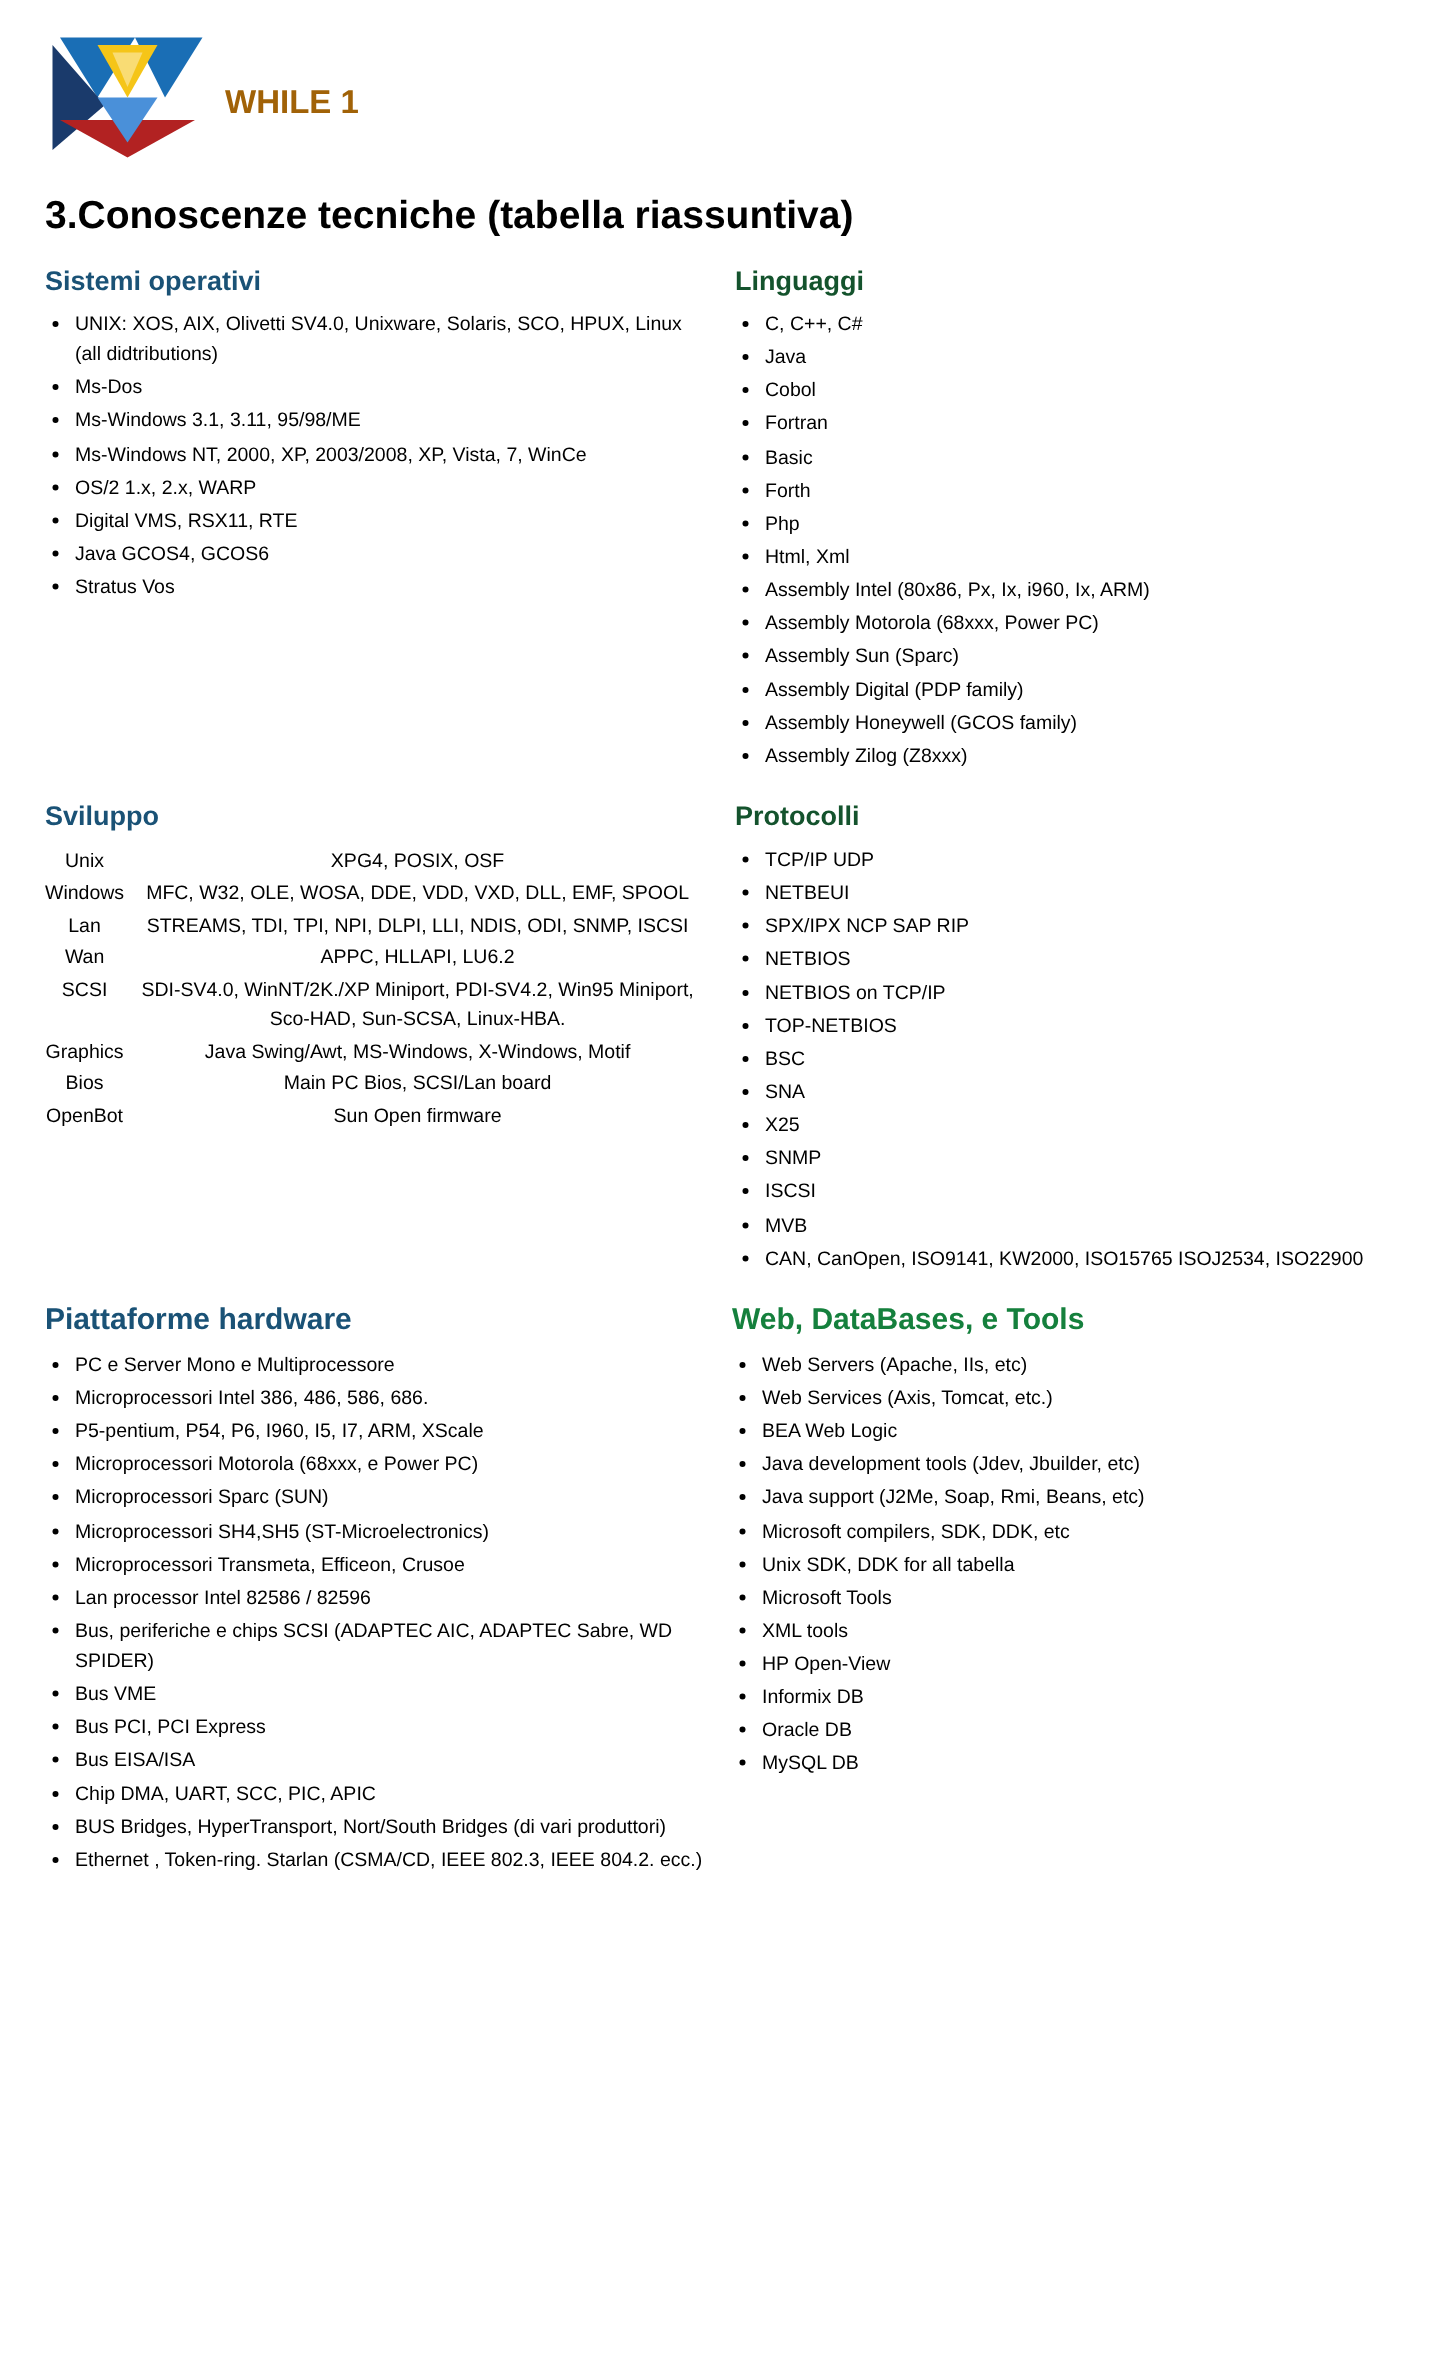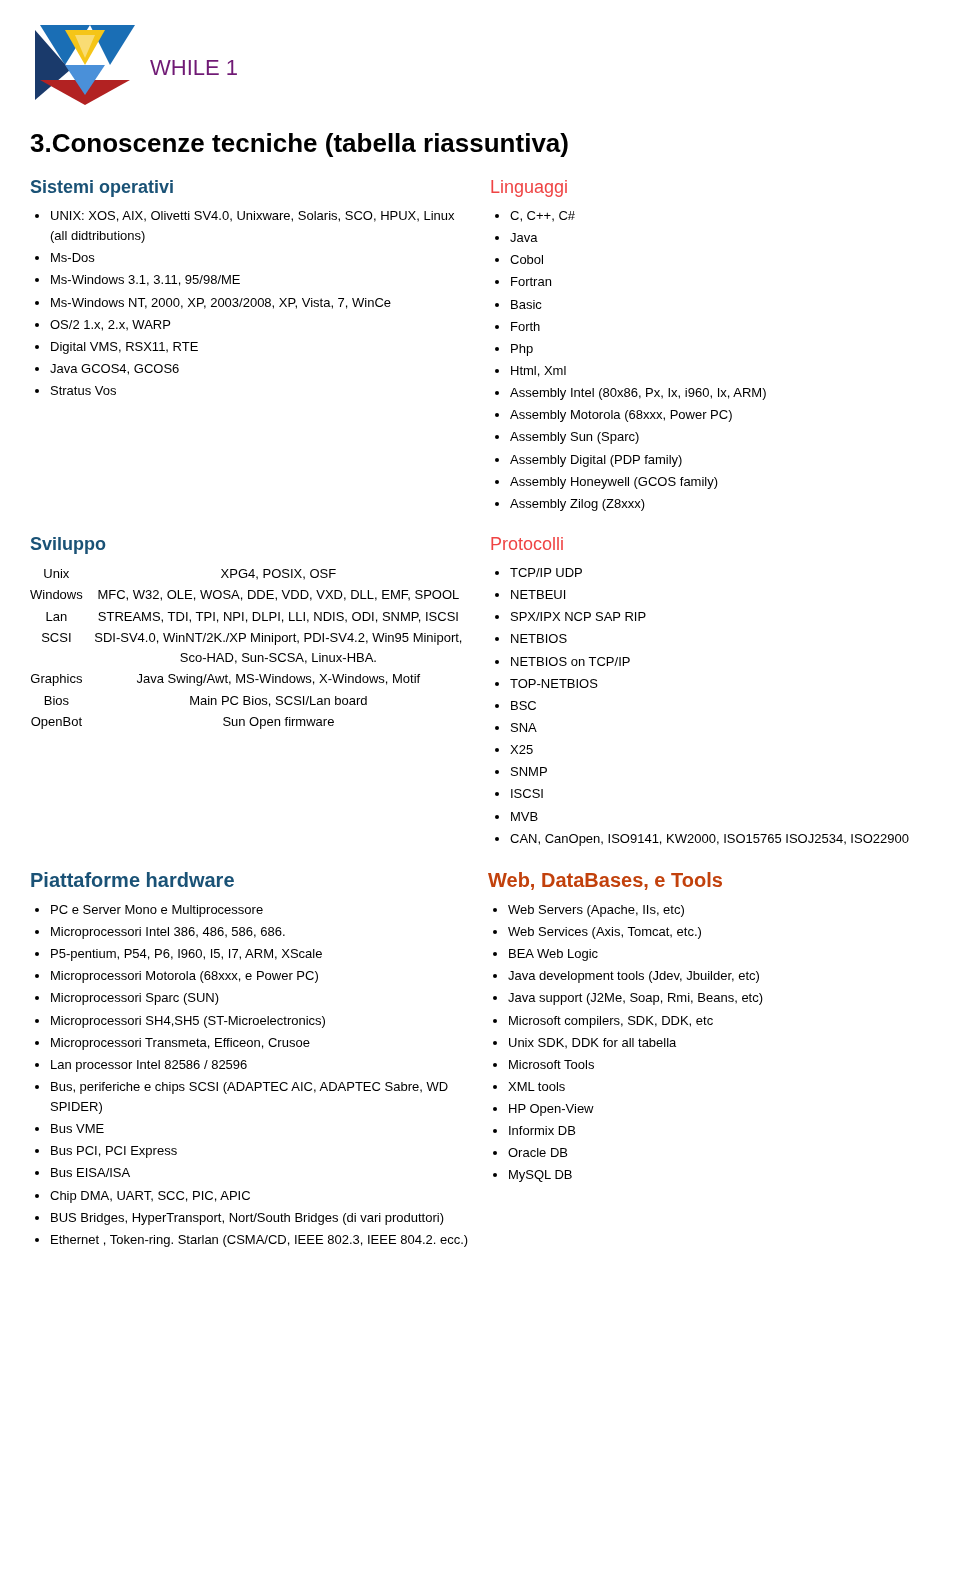--- a/index.html
+++ b/index.html
@@ -25,22 +25,22 @@
       flex-shrink: 0;
     }
 
     .logo-svg {
       width: 100%;
       height: 100%;
     }
 
     .while1-text {
       font-size: 22px;
-      font-weight: normal;
-      color: #701a75;
+      font-weight: bold;
+      color: #a16207;
       margin-top: 5px;
     }
 
     h2.main-title {
       font-size: 26px;
       font-weight: bold;
       margin: 18px 0 18px 0;
       color: #000;
     }
 
@@ -60,22 +60,22 @@
 
     h3.section-title {
       font-size: 18px;
       font-weight: bold;
       color: #1a5276;
       margin-bottom: 8px;
     }
 
     h3.section-title-black {
       font-size: 18px;
-      font-weight: normal;
-      color: #ef4444;
+      font-weight: bold;
+      color: #14532d;
       margin-bottom: 8px;
     }
 
     ul.content-list {
       list-style: disc;
       padding-left: 20px;
       line-height: 1.55;
     }
 
     ul.content-list li {
@@ -121,21 +121,21 @@
     h3.section-title-large {
       font-size: 20px;
       font-weight: bold;
       color: #1a5276;
       margin-bottom: 8px;
     }
 
     h3.section-title-large-black {
       font-size: 20px;
       font-weight: bold;
-      color: #c2410c;
+      color: #15803d;
       margin-bottom: 8px;
     }
 
     .sviluppo-list {
       list-style: disc;
       padding-left: 20px;
       line-height: 1.55;
     }
 
     .sviluppo-list li {
@@ -216,20 +216,24 @@
           <td class="label-col">Unix</td>
           <td>XPG4, POSIX,  OSF</td>
         </tr>
         <tr class="sviluppo-row">
           <td class="label-col">Windows</td>
           <td>MFC, W32, OLE, WOSA, DDE, VDD, VXD, DLL, EMF, SPOOL</td>
         </tr>
         <tr class="sviluppo-row">
           <td class="label-col">Lan</td>
           <td>STREAMS, TDI, TPI, NPI, DLPI, LLI, NDIS, ODI, SNMP, ISCSI</td>
+        </tr>
+        <tr class="sviluppo-row">
+          <td class="label-col">Wan</td>
+          <td>APPC, HLLAPI, LU6.2</td>
         </tr>
         <tr class="sviluppo-row">
           <td class="label-col">SCSI</td>
           <td>SDI-SV4.0, WinNT/2K./XP Miniport, PDI-SV4.2, Win95  Miniport, Sco-HAD, Sun-SCSA, Linux-HBA.</td>
         </tr>
         <tr class="sviluppo-row">
           <td class="label-col">Graphics</td>
           <td>Java Swing/Awt, MS-Windows, X-Windows, Motif</td>
         </tr>
         <tr class="sviluppo-row">

